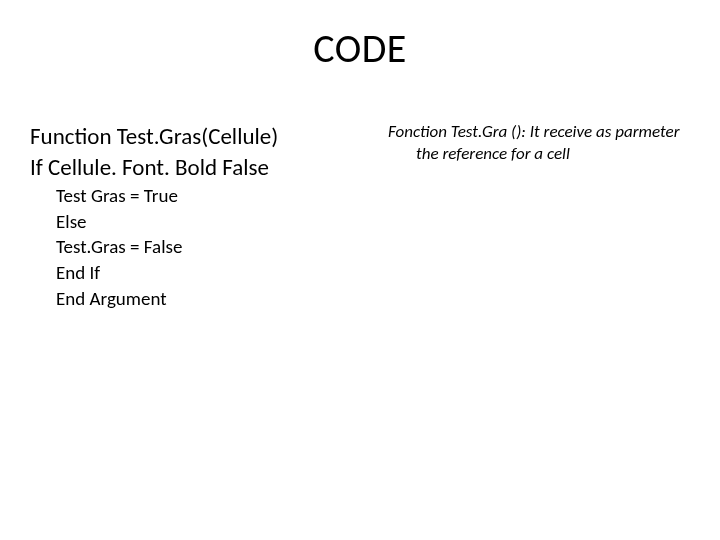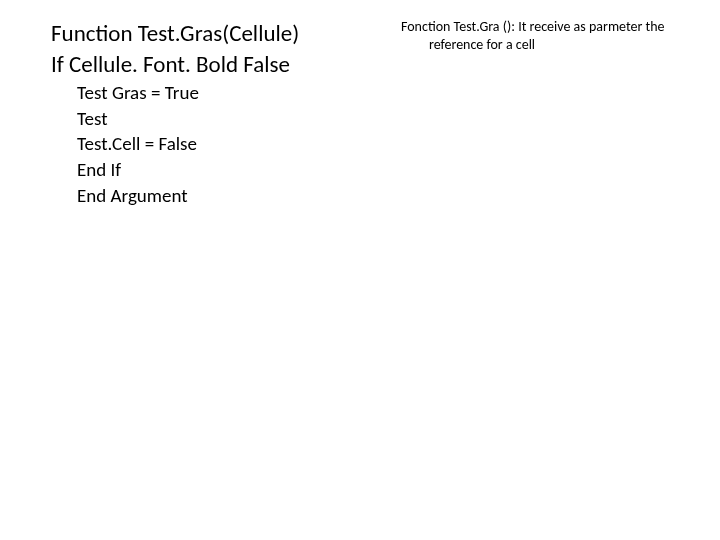--- a/index.html
+++ b/index.html
@@ -1,39 +1,40 @@
 <!DOCTYPE html>
 <html><head>
 <meta charset="utf-8">
 <style>
   * { margin: 0; padding: 0; box-sizing: border-box; }
   html, body { width: 720px; height: 540px; background: #fff; font-family: Calibri, Arial, sans-serif; color: #000; }
   .slide { width: 720px; height: 540px; position: relative; padding: 18px 30px 20px 30px; }
   .title { font-size: 40px; font-weight: 400; text-align: center; margin-bottom: 48px; margin-top: 6px; letter-spacing: 0.5px; }
-  .columns { display: flex; flex-direction: row; gap: 10px; margin-left: 21px; }
+  .columns { display: flex; flex-direction: row; gap: 18px; }
   .col-left { flex: 0 0 340px; }
   .col-right { flex: 1; }
   .code-large { font-size: 23px; line-height: 1.35; }
   .code-indent1 { padding-left: 26px; font-size: 19px; line-height: 1.35; }
-  .desc { font-size: 14px; line-height: 1.3; }
+  .desc { font-size: 17px; line-height: 1.3; font-style: italic; }
   .desc-para1 { margin-bottom: 0; }
   .desc-hang { padding-left: 28px; text-indent: -28px; }
   .desc-para2 { margin-top: 100px; }
 </style>
 </head>
 <body>
 
 <div class="slide">
+  <h1 class="title">CODE</h1>
   <div class="columns">
     <div class="col-left">
       <div class="code-large">Function Test.Gras(Cellule)</div>
       <div class="code-large">If Cellule. Font. Bold False</div>
       <div class="code-indent1">Test Gras = True</div>
-      <div class="code-indent1">Test</div>
-      <div class="code-indent1">Test.Cell = False</div>
+      <div class="code-indent1">Else</div>
+      <div class="code-indent1">Test.Gras = False</div>
       <div class="code-indent1">End If</div>
       <div class="code-indent1">End Argument</div>
     </div>
     <div class="col-right">
       <div class="desc desc-para1 desc-hang">Fonction Test.Gra  (): It receive  as parmeter  the reference for a cell</div>
     </div>
   </div>
 </div>
 
 </body></html>

